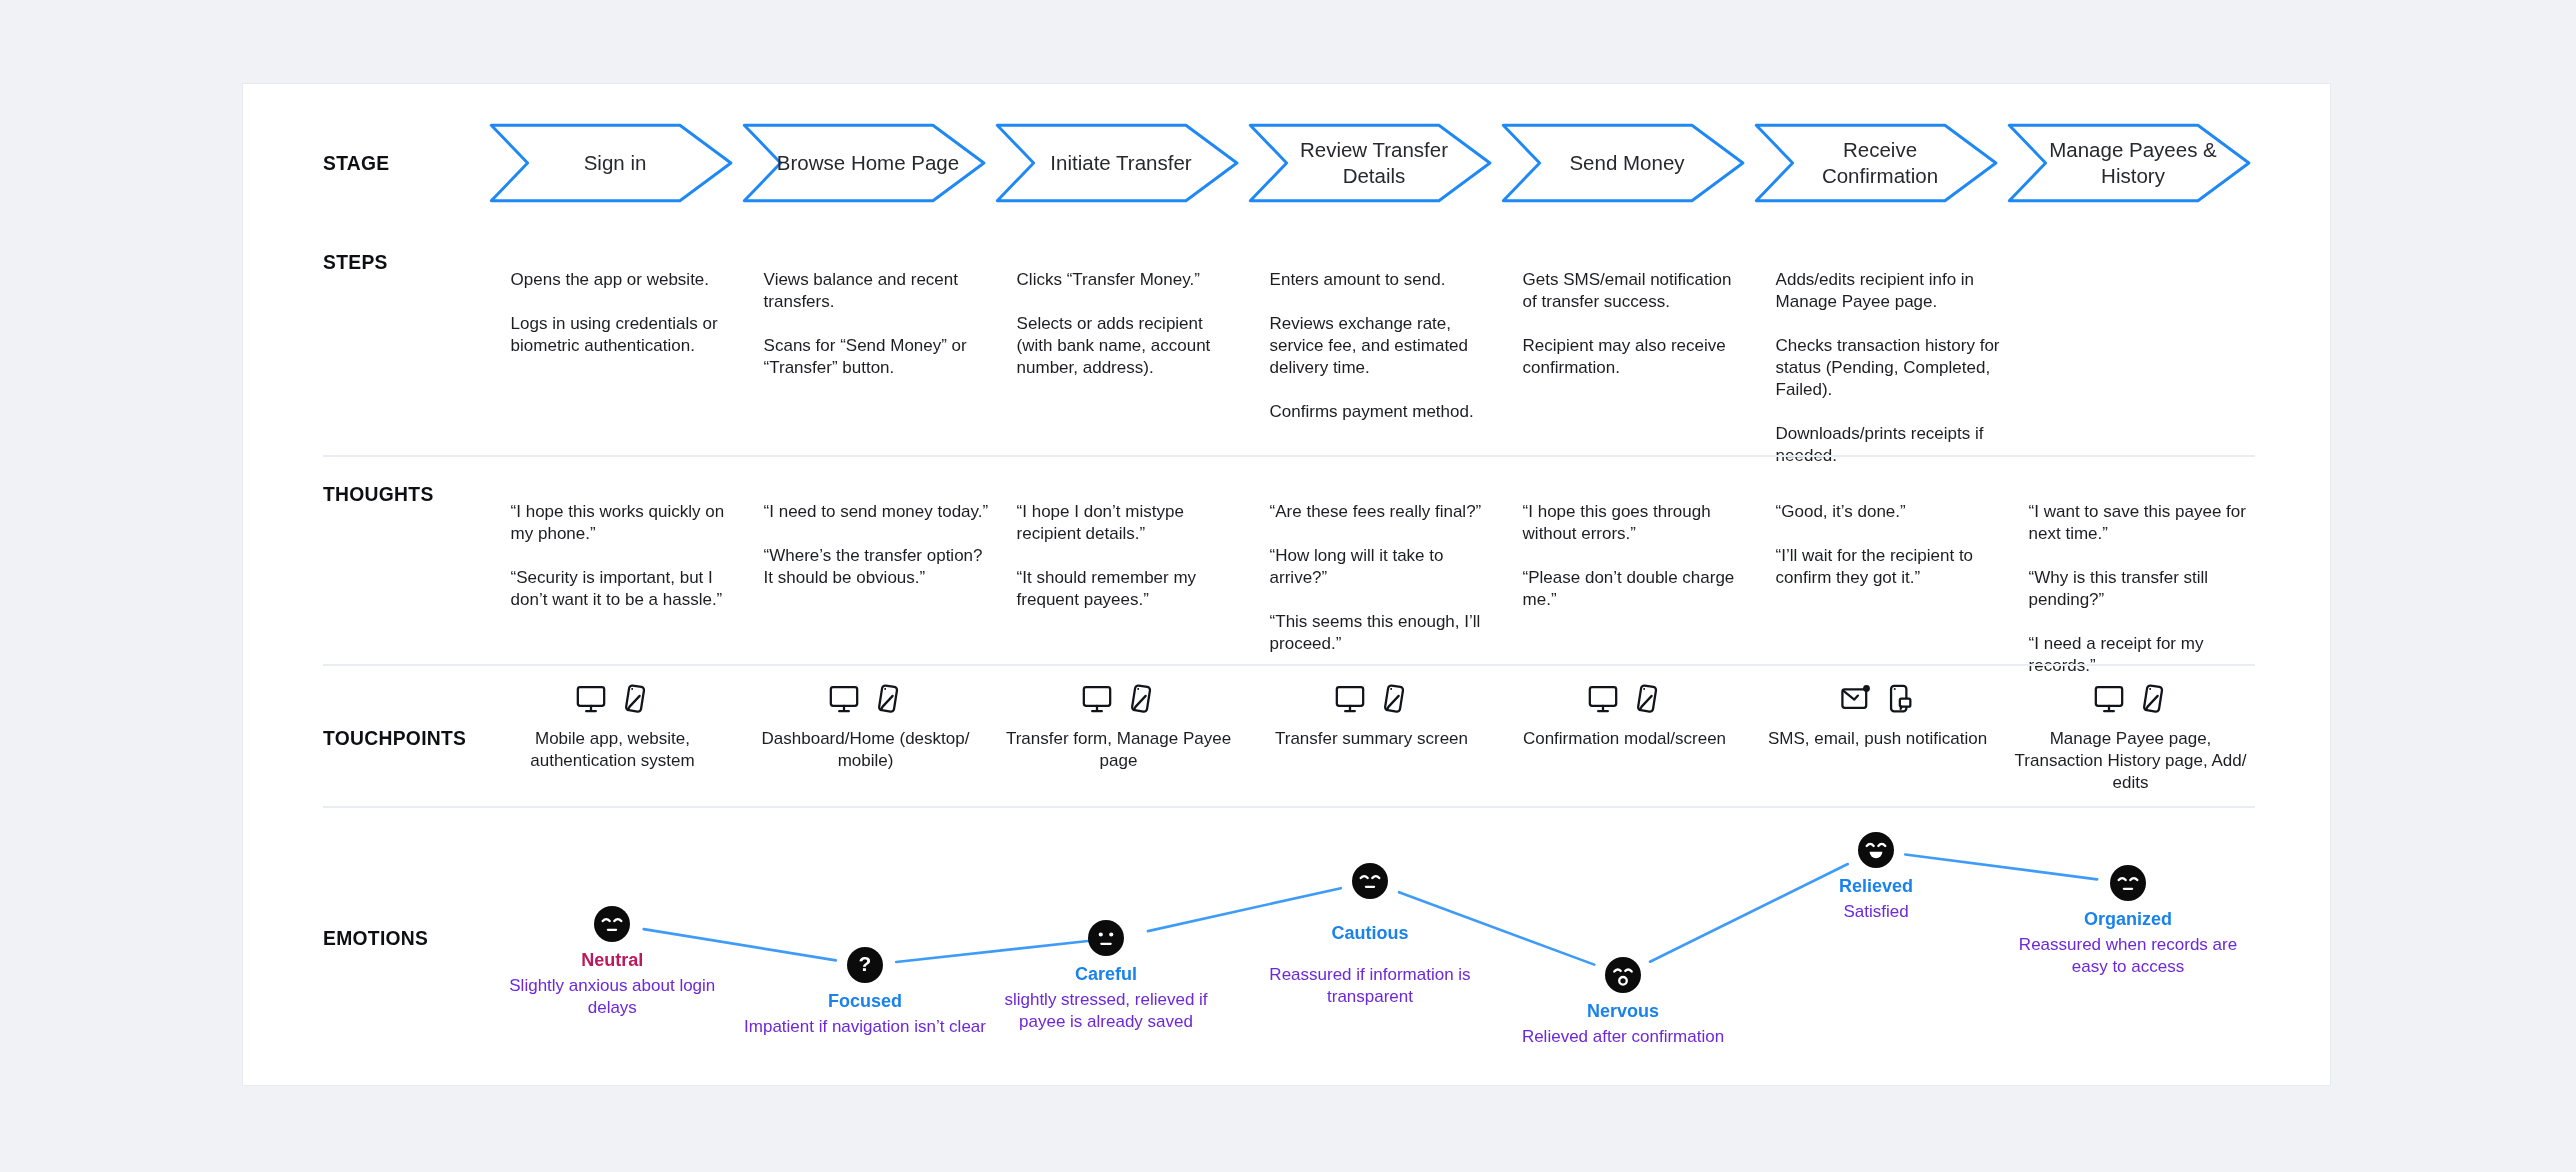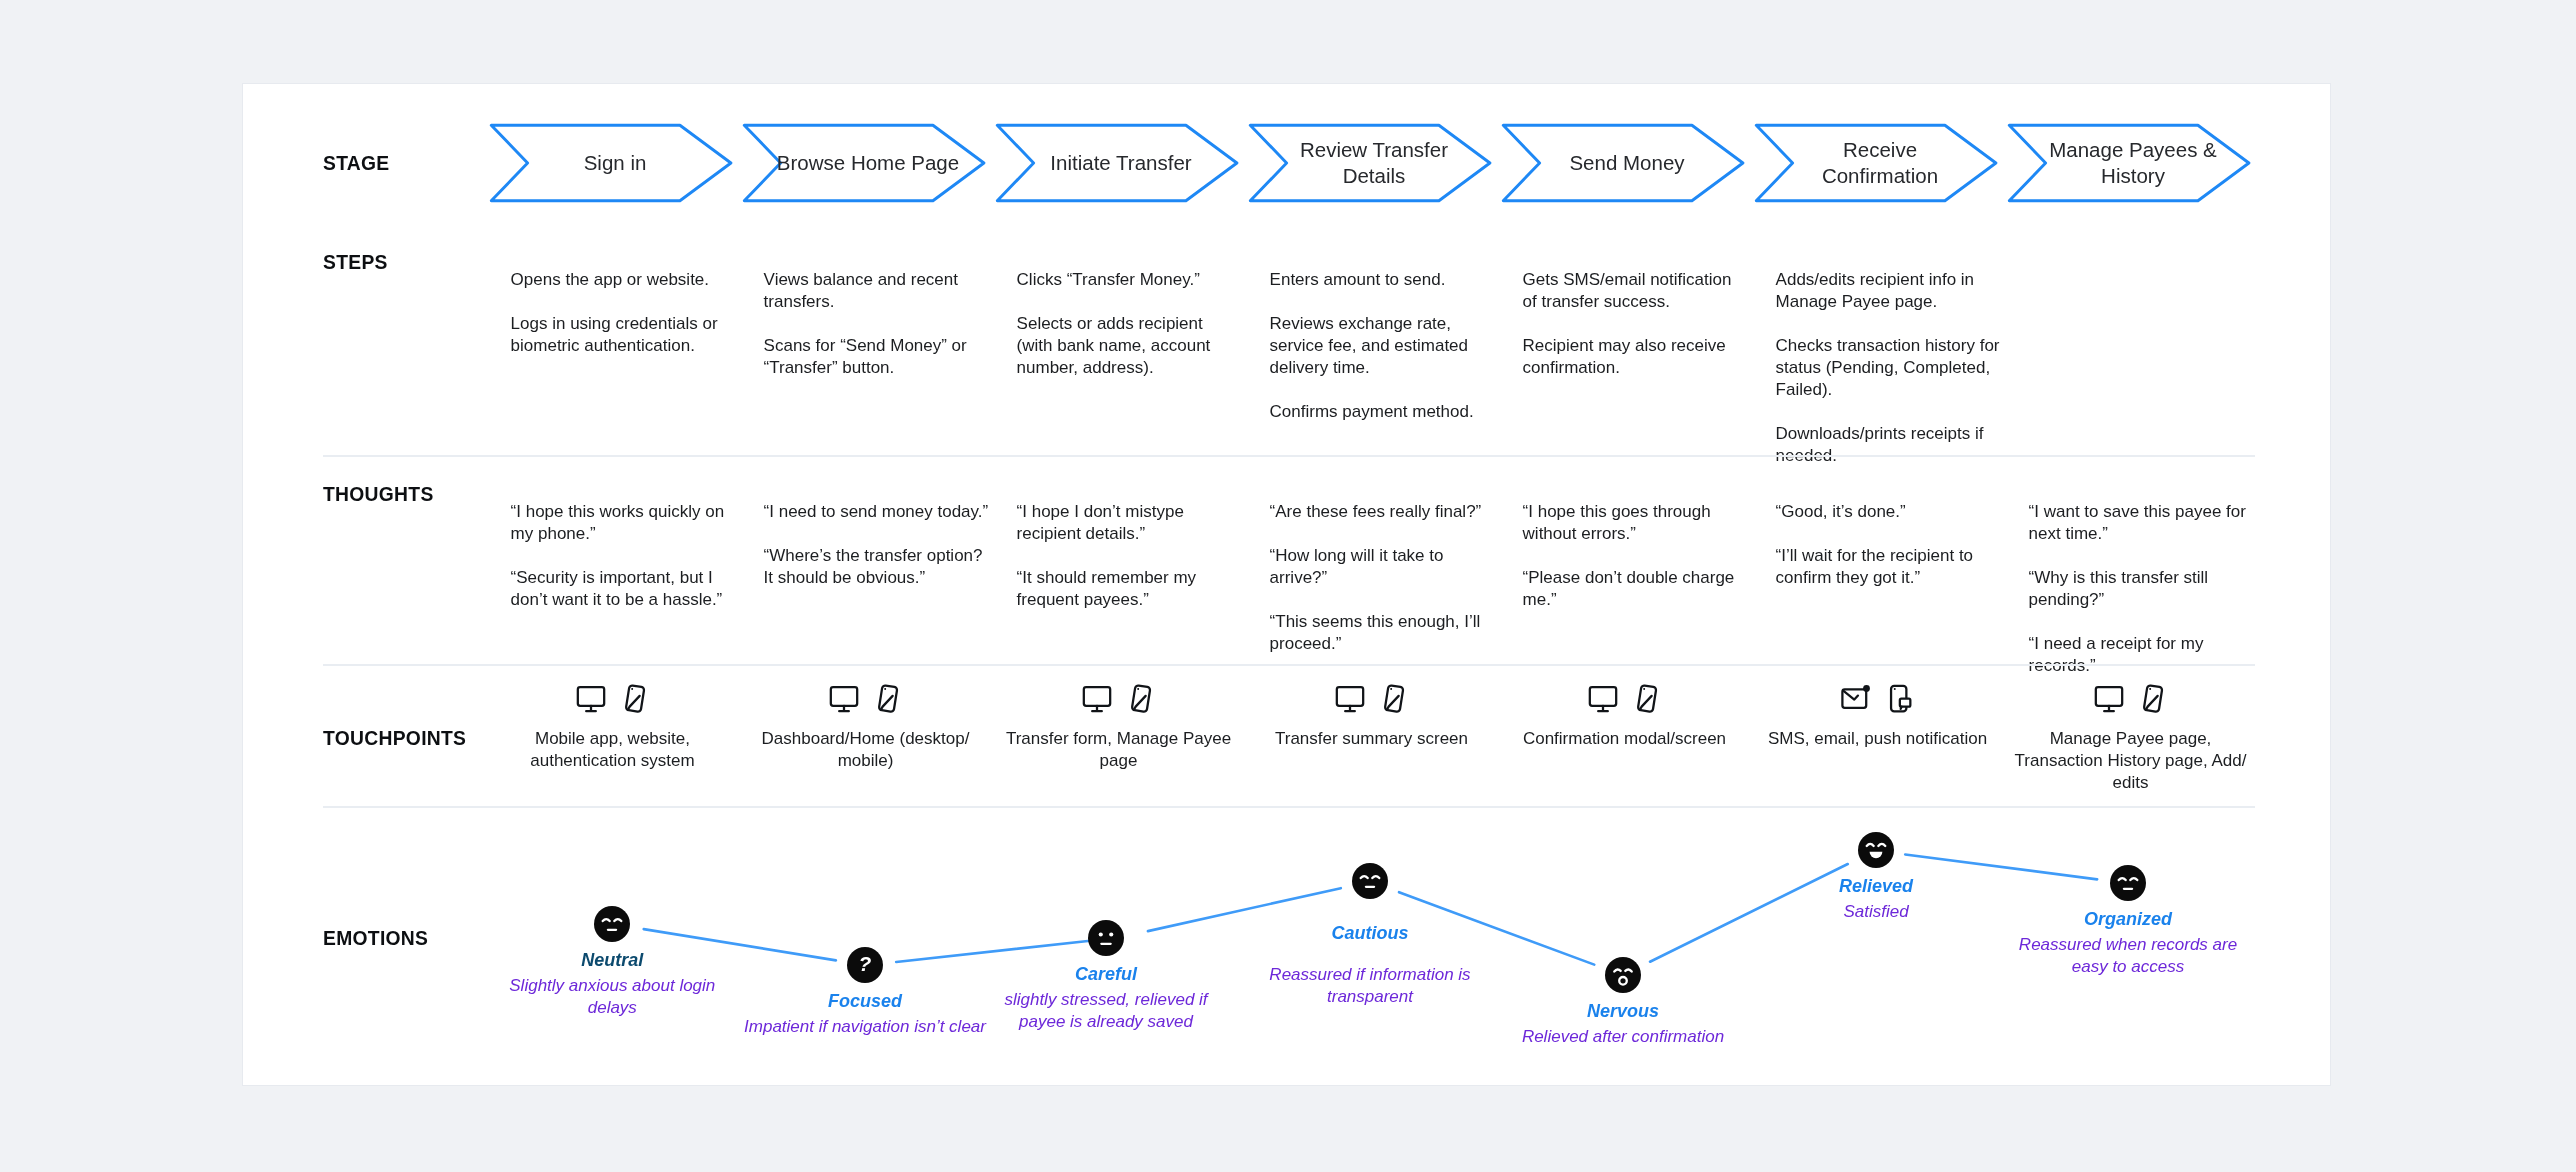--- a/index.html
+++ b/index.html
@@ -37,21 +37,20 @@
   .touch-cell{display:flex;flex-direction:column;align-items:center;}
   .touch-icons{display:flex;gap:9.4px;align-items:flex-end;height:38px;}
   .touch-caption{margin-top:12.3px;font-size:17px;line-height:22px;text-align:center;max-width:258px;color:#1c1e21;}
   .divider{position:absolute;left:80px;width:1932px;height:1.8px;background:#e9edf2;}
   
   #emotions-area{position:absolute;left:243px;top:732px;width:1769px;height:271px;}
   #emotion-lines{position:absolute;left:0;top:0;}
   .emotion-node{
     position:absolute;width:252px;display:flex;flex-direction:column;align-items:center;
     text-align:center;
-    font-style:italic;
   }
   .emotion-name{margin-top:7px;font-size:18px;font-weight:bold;line-height:23.5px;}
   .emotion-desc{font-size:17px;line-height:22px;color:#6d28d9;margin-top:2.3px;}
   .icon svg{display:block;}
 </style>
 </head>
 <body>
 
 <div class="card">
 
@@ -329,21 +328,21 @@
       </svg>
   <div class="emotion-node" style="left: 0.3px; top: 90px;">
         <span class="icon">
           <svg width="36" height="36" viewBox="0 0 62 62" fill="none" xmlns="http://www.w3.org/2000/svg">
             <circle cx="31" cy="31" r="31" fill="#0b0b0b"></circle>
             <path d="M15 26 Q21 19 27 26" stroke="#ffffff" stroke-width="4" stroke-linecap="round" fill="none"></path>
             <path d="M35 26 Q41 19 47 26" stroke="#ffffff" stroke-width="4" stroke-linecap="round" fill="none"></path>
             <path d="M24 41 H38" stroke="#ffffff" stroke-width="4" stroke-linecap="round" fill="none"></path>
           </svg>
         </span>
-        <div class="emotion-name" style="color: #0c4a6e;">Neutral</div>
+        <div class="emotion-name" style="color: #be185d;">Neutral</div>
         <div class="emotion-desc">Slightly anxious about login delays</div>
       </div>
       <div class="emotion-node" style="left: 253px; top: 131px;">
         <span class="icon">
           <svg width="36" height="36" viewBox="0 0 62 62" fill="none" xmlns="http://www.w3.org/2000/svg">
             <circle cx="31" cy="31" r="31" fill="#0b0b0b"></circle>
             <text x="31" y="42" text-anchor="middle" font-family="Liberation Sans, DejaVu Sans, sans-serif" font-size="36" font-weight="bold" fill="#ffffff">?</text>
           </svg>
         </span>
         <div class="emotion-name" style="color: rgb(26, 130, 236);">Focused</div>

